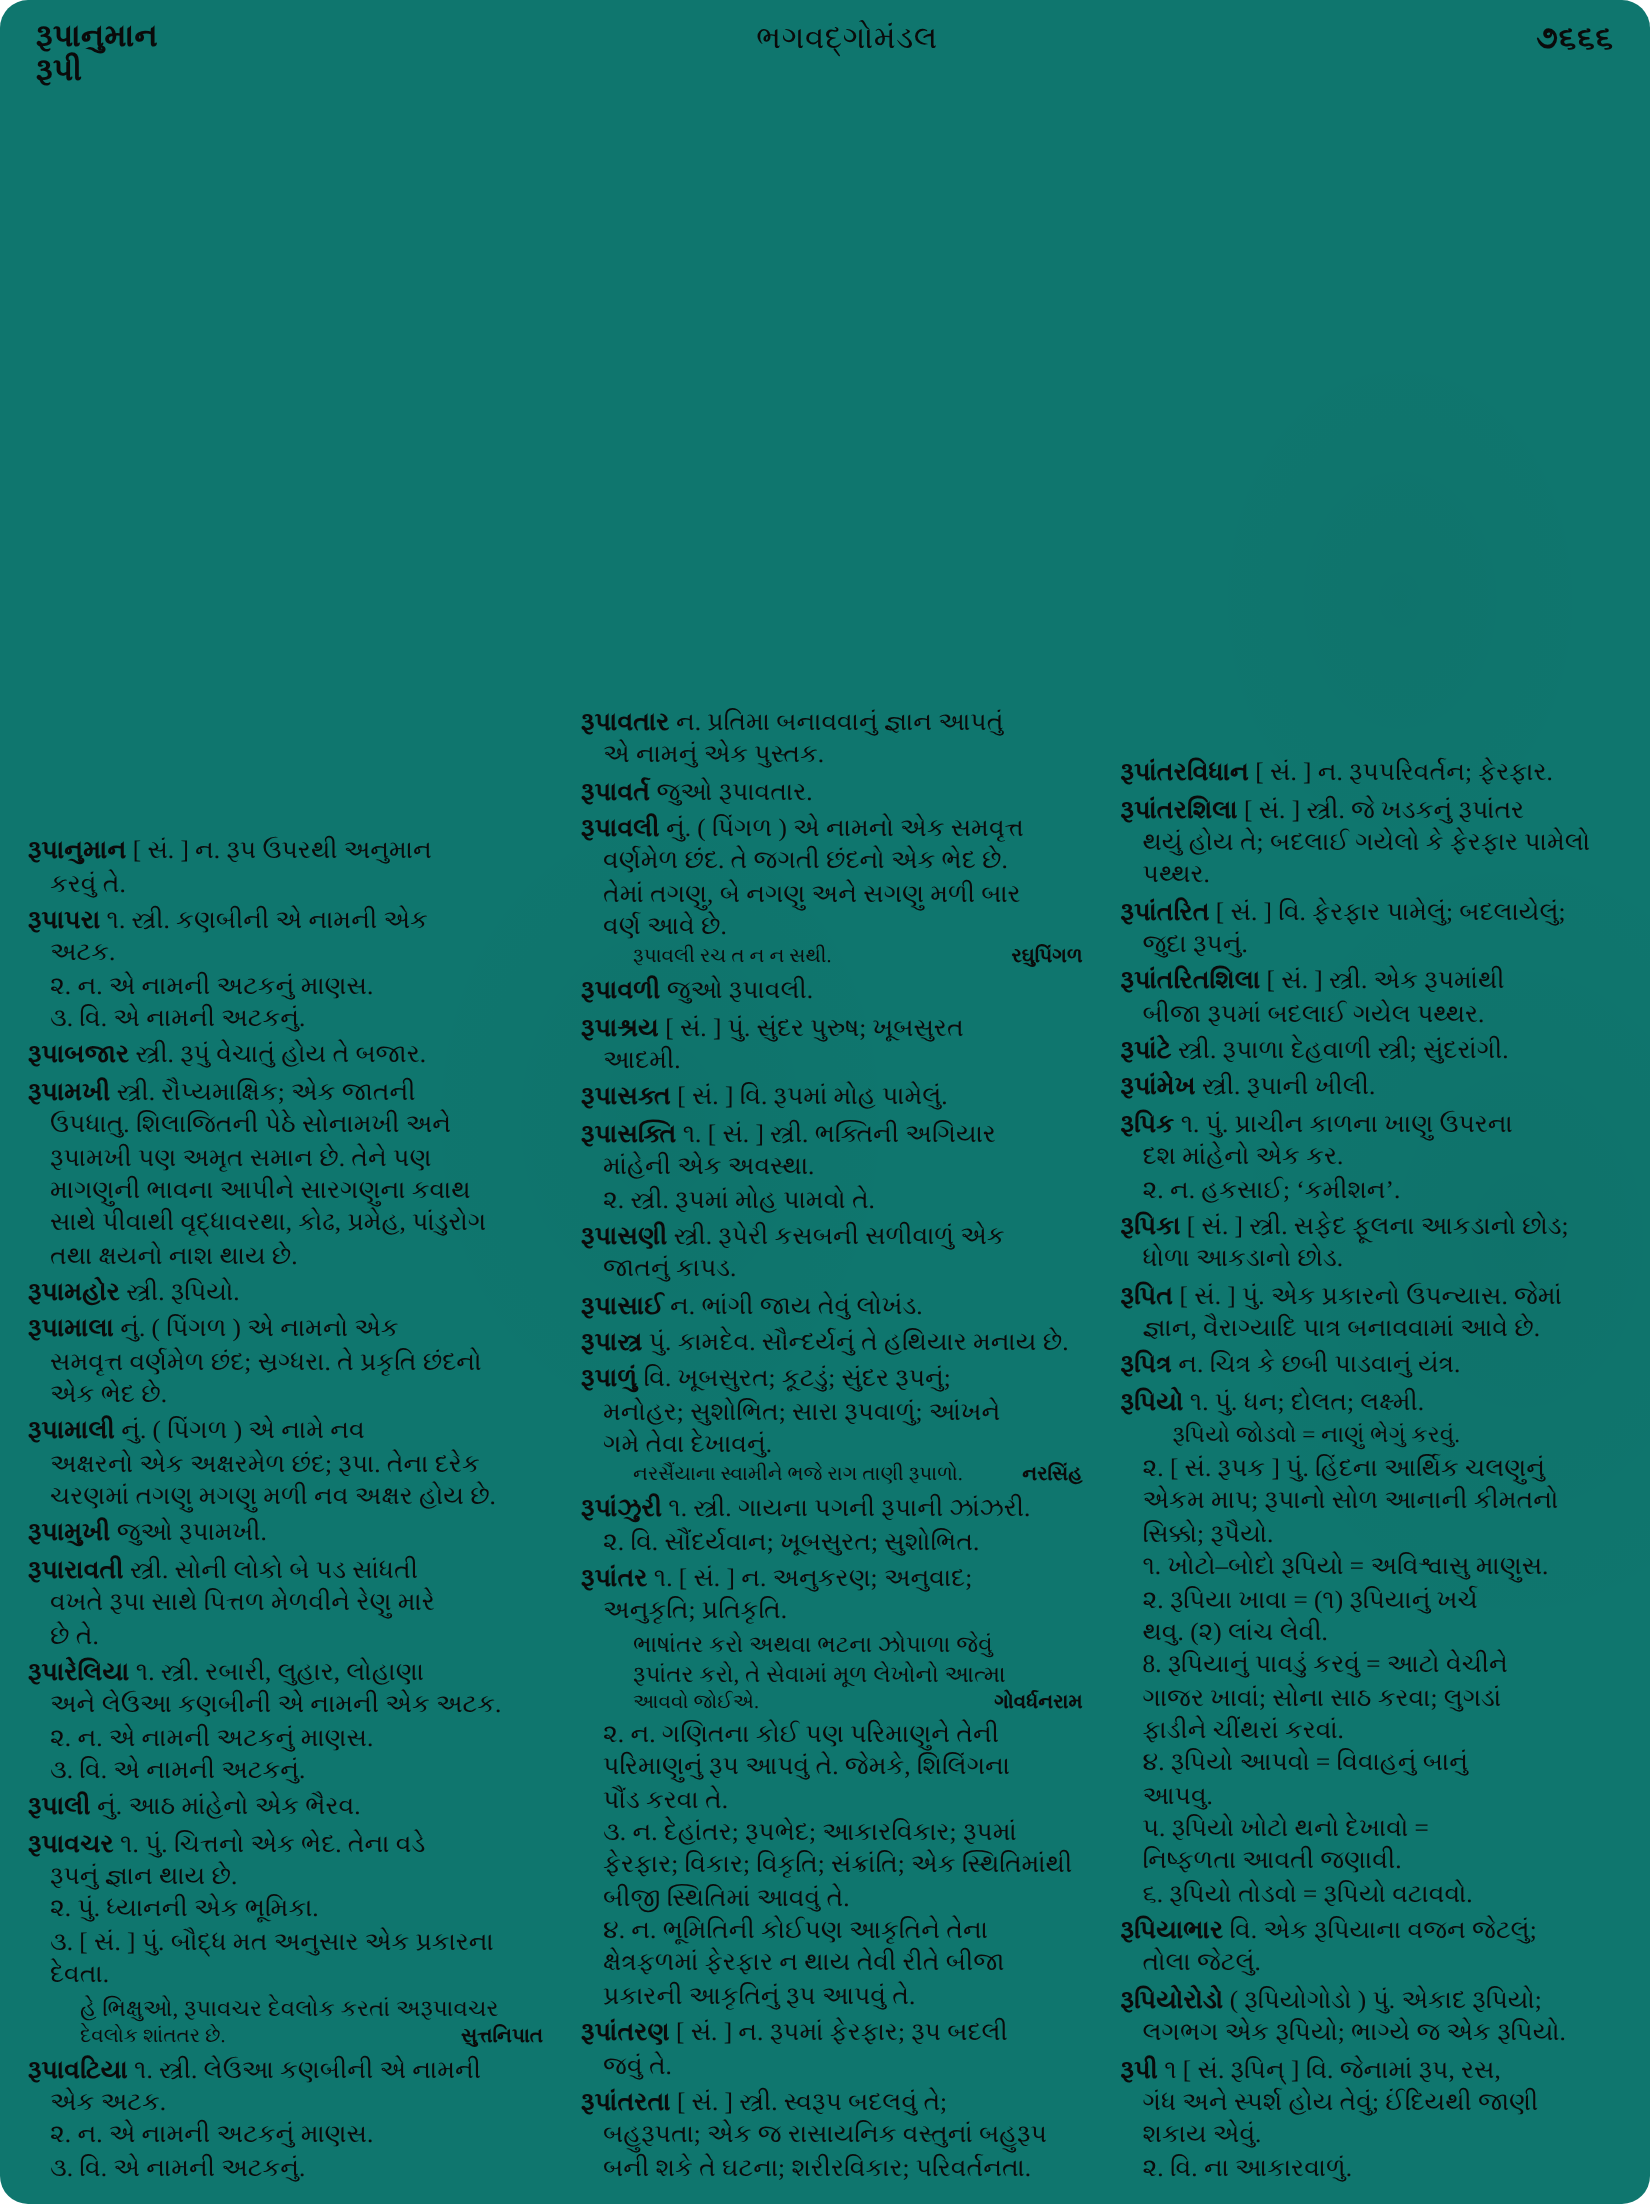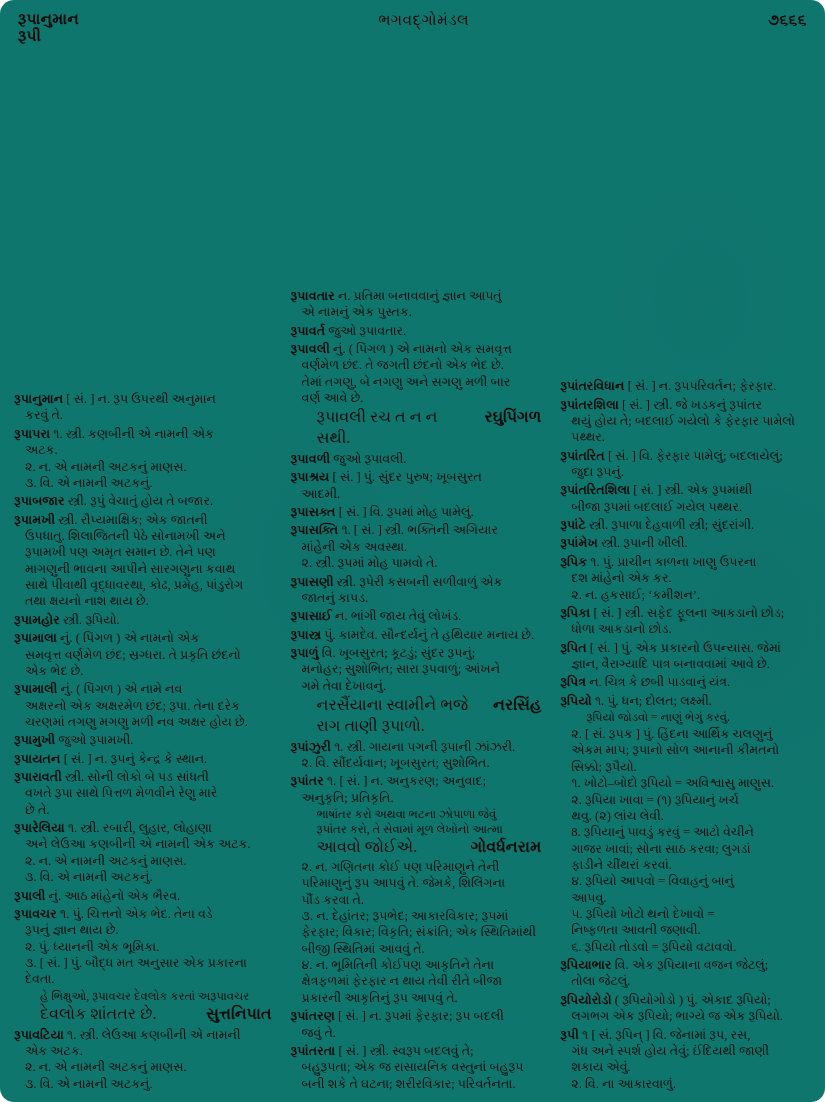--- a/index.html
+++ b/index.html
@@ -118,21 +118,21 @@
   .quote {
     padding-left: 26px;
     font-size: 11.6px;
     line-height: 1.30;
     margin: 1px 0 1px 0;
   }
   .q-flex {
     display: flex;
     justify-content: space-between;
     gap: 10px;
-    font-size: 16px;
+    font-size: 10px;
   }
   .q-flex .qtext { }
   .q-flex .qsrc { font-weight: bold; white-space: nowrap; }
 </style>
 </head>
 <body>
 
 <div class="page">
   <div class="paper-noise"></div>
 
@@ -178,23 +178,20 @@
         </div>
         <div class="entry">
           <p class="lead"><span class="hw">રૂપામાલી</span> નું. ( પિંગળ ) એ નામે નવ</p>
           <p class="cont">અક્ષરનો એક અક્ષરમેળ છંદ; રૂપા. તેના દરેક</p>
           <p class="cont">ચરણમાં તગણુ મગણુ મળી નવ અક્ષર હોય છે.</p>
         </div>
         <div class="entry">
           <p class="lead"><span class="hw">રૂપામુખી</span> જુઓ રૂપામખી.</p>
         </div>
         <div class="entry">
-          <p class="lead"><span class="hw">રૂપાયતન</span> [ સં. ] ન. રૂપનું કેન્દ્ર કે સ્થાન.</p>
-        </div>
-        <div class="entry">
           <p class="lead"><span class="hw">રૂપારાવતી</span> સ્ત્રી. સોની લોકો બે પડ સાંધતી</p>
           <p class="cont">વખતે રૂપા સાથે પિત્તળ મેળવીને રેણુ મારે</p>
           <p class="cont">છે તે.</p>
         </div>
         <div class="entry">
           <p class="lead"><span class="hw">રૂપારેલિયા</span> ૧. સ્ત્રી. રબારી, લુહાર, લોહાણા</p>
           <p class="cont">અને લેઉઆ કણબીની એ નામની એક અટક.</p>
           <p class="sense">૨. ન. એ નામની અટકનું માણસ.</p>
           <p class="sense">૩. વિ. એ નામની અટકનું.</p>
         </div>

